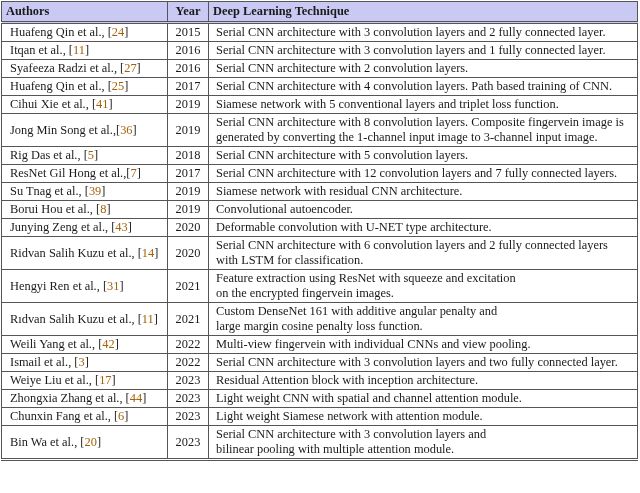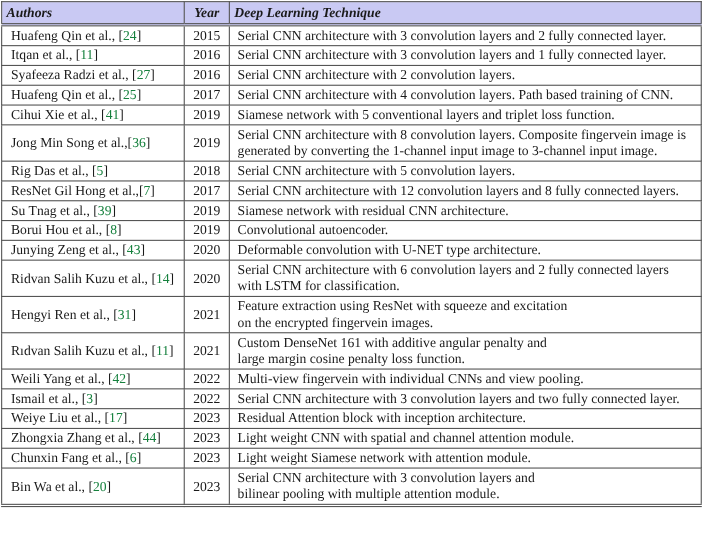--- a/index.html
+++ b/index.html
@@ -16,31 +16,30 @@
     table.lit col.c-year { width: 41px; }
     table.lit col.c-tech { width: auto; }
     table.lit th {
       background: #c9c9f3;
       font-weight: bold;
       text-align: left;
       padding: 0 4px;
       height: 19px;
       border: 1px solid #555;
       border-bottom: 3px double #555;
-      font-style: italic;
     }
     table.lit th.year { text-align: center; }
     table.lit td {
       border: 1px solid #555;
       padding: 1px 7px;
       vertical-align: middle;
     }
     table.lit td.year { text-align: center; padding: 1px 2px; }
     table.lit td.auth { padding-left: 8px; }
-    .ref { color: #15803d; }
+    .ref { color: #a16207; }
   </style>
 </head>
 <body>
 
 <table class="lit">
   <colgroup>
       <col class="c-auth">
       <col class="c-year">
       <col class="c-tech">
     </colgroup>
@@ -83,21 +82,21 @@
         <td><span>Serial CNN architecture with 8 convolution layers. Composite fingervein image is</span><br><span>generated by converting the 1-channel input image to 3-channel input image.</span></td>
       </tr>
       <tr>
         <td class="auth"><span>Rig Das et al., [</span><span class="ref">5</span><span>]</span></td>
         <td class="year">2018</td>
         <td><span>Serial CNN architecture with 5 convolution layers.</span></td>
       </tr>
       <tr>
         <td class="auth"><span>ResNet Gil Hong et al.,[</span><span class="ref">7</span><span>]</span></td>
         <td class="year">2017</td>
-        <td><span>Serial CNN architecture with 12 convolution layers and 8 fully connected layers.</span></td>
+        <td><span>Serial CNN architecture with 12 convolution layers and 7 fully connected layers.</span></td>
       </tr>
       <tr>
         <td class="auth"><span>Su Tnag et al., [</span><span class="ref">39</span><span>]</span></td>
         <td class="year">2019</td>
         <td><span>Siamese network with residual CNN architecture.</span></td>
       </tr>
       <tr>
         <td class="auth"><span>Borui Hou et al., [</span><span class="ref">8</span><span>]</span></td>
         <td class="year">2019</td>
         <td><span>Convolutional autoencoder.</span></td>

